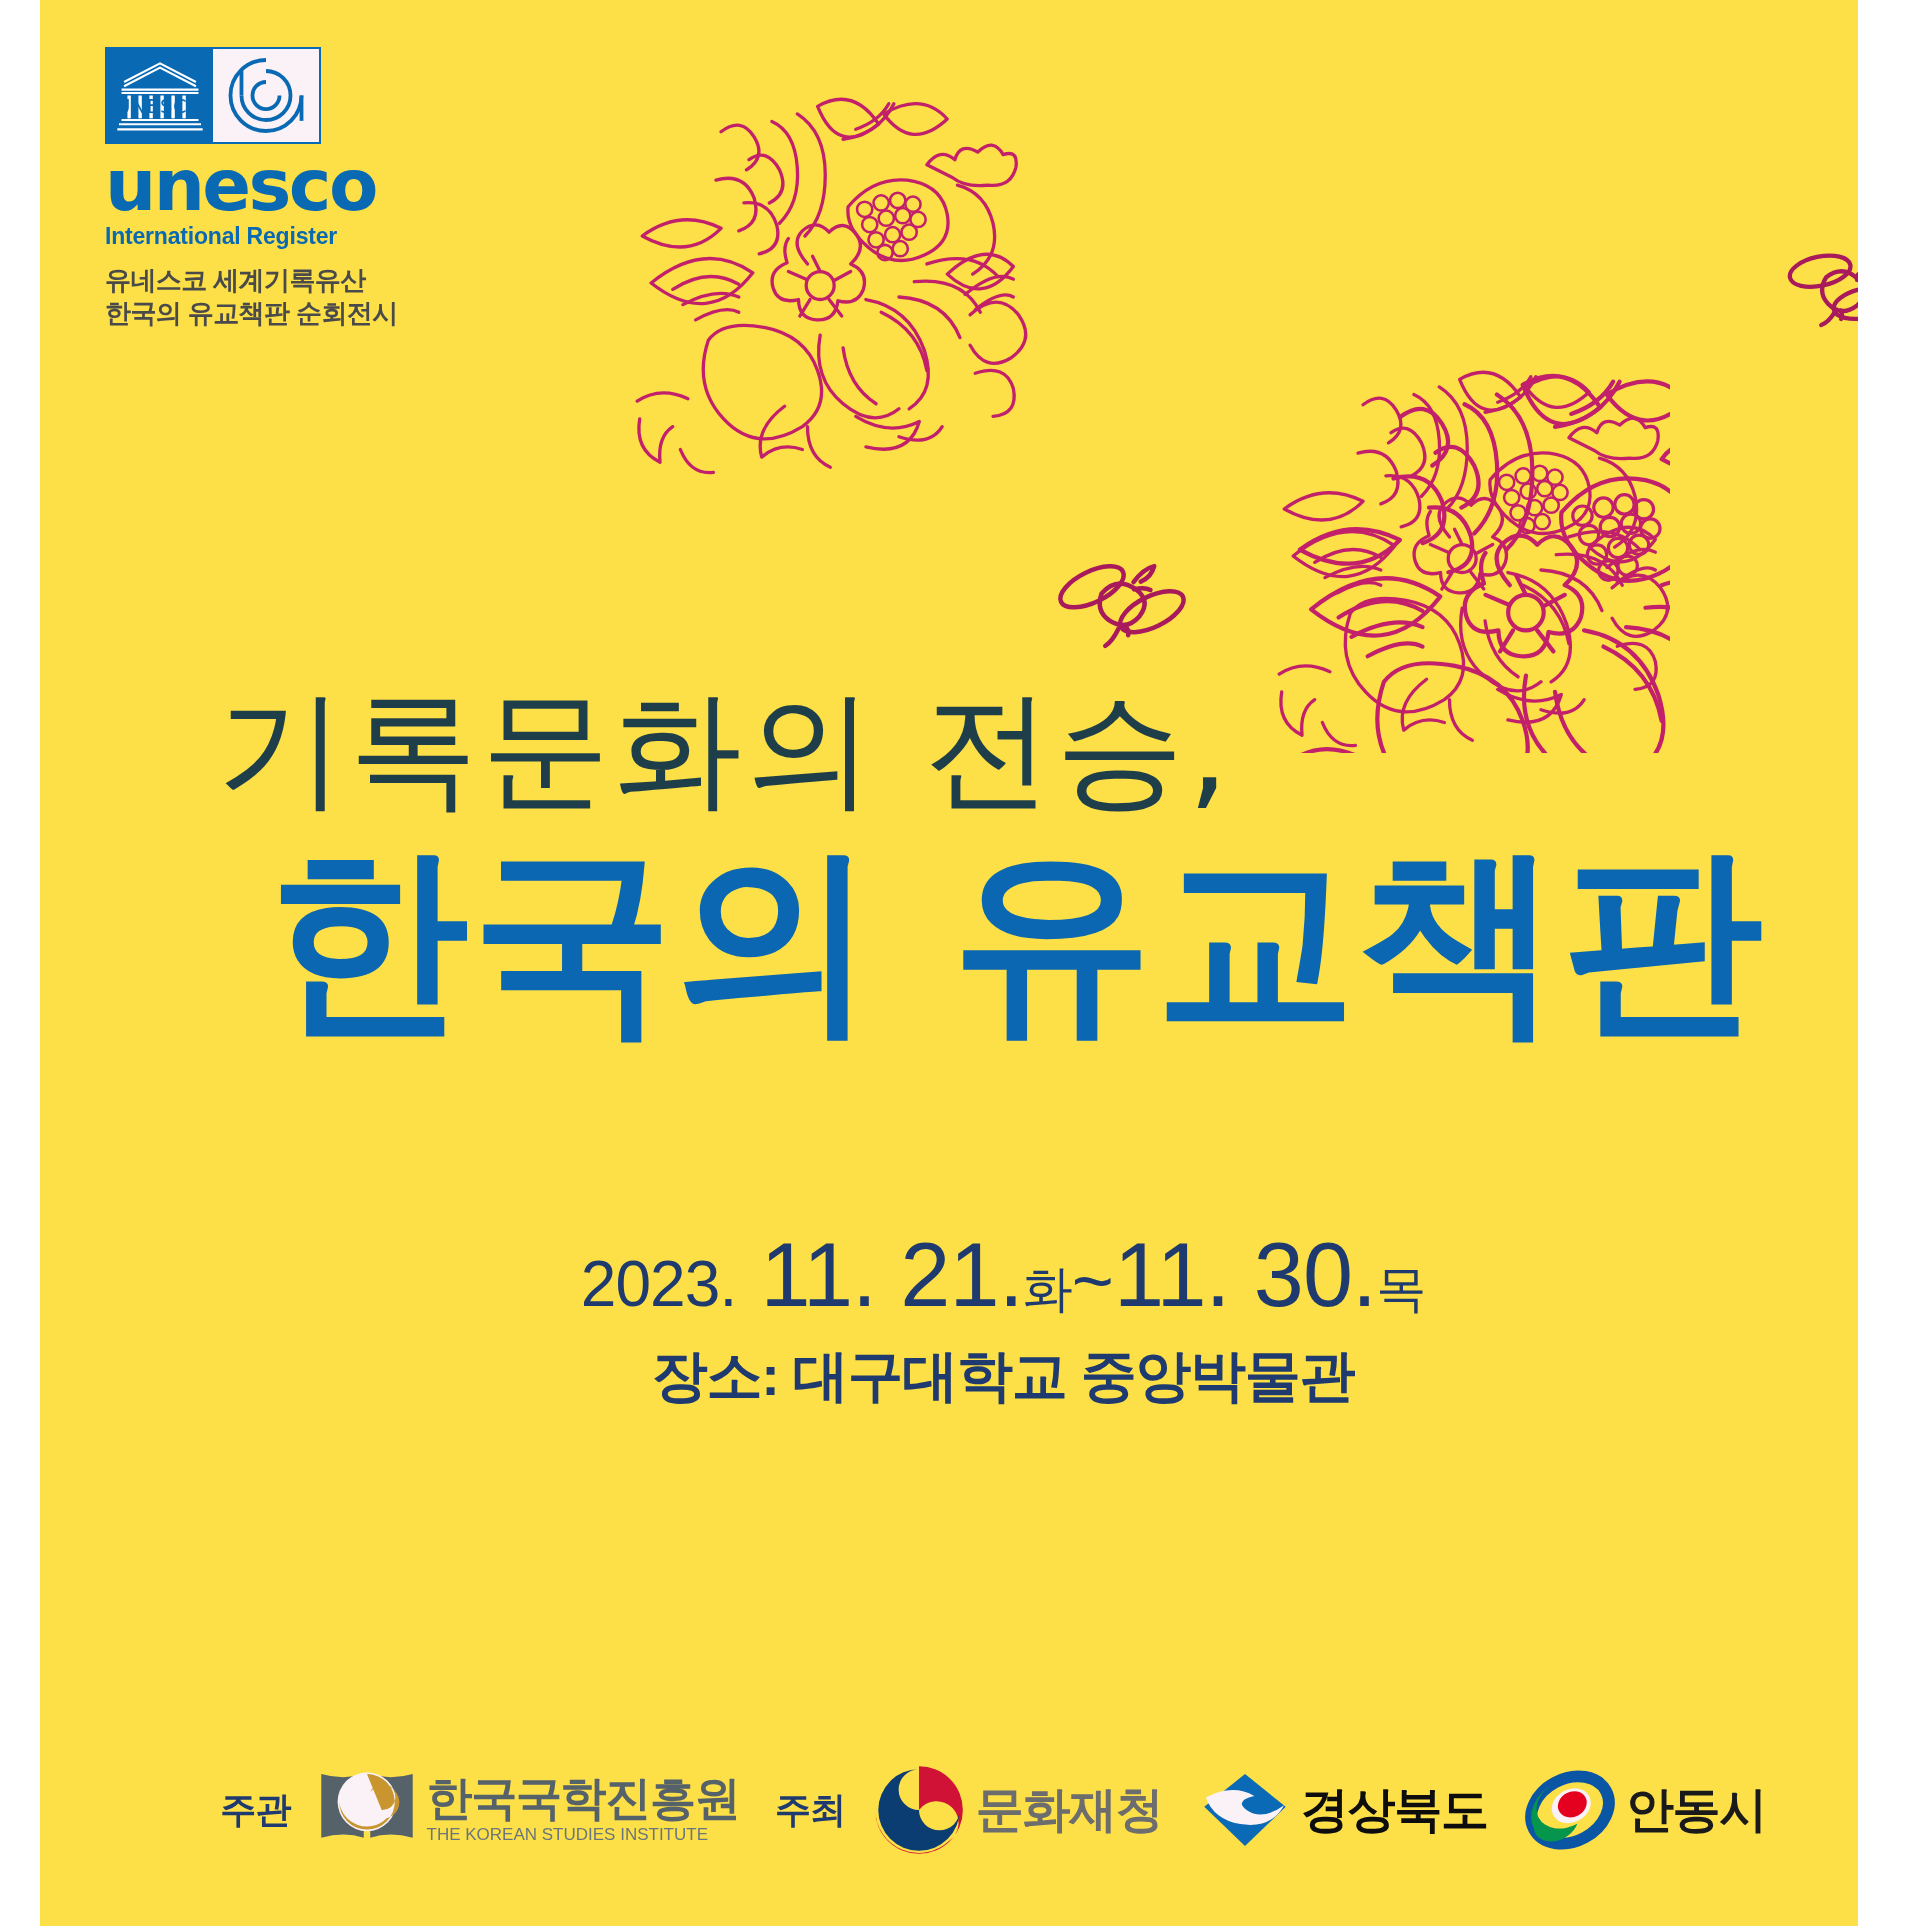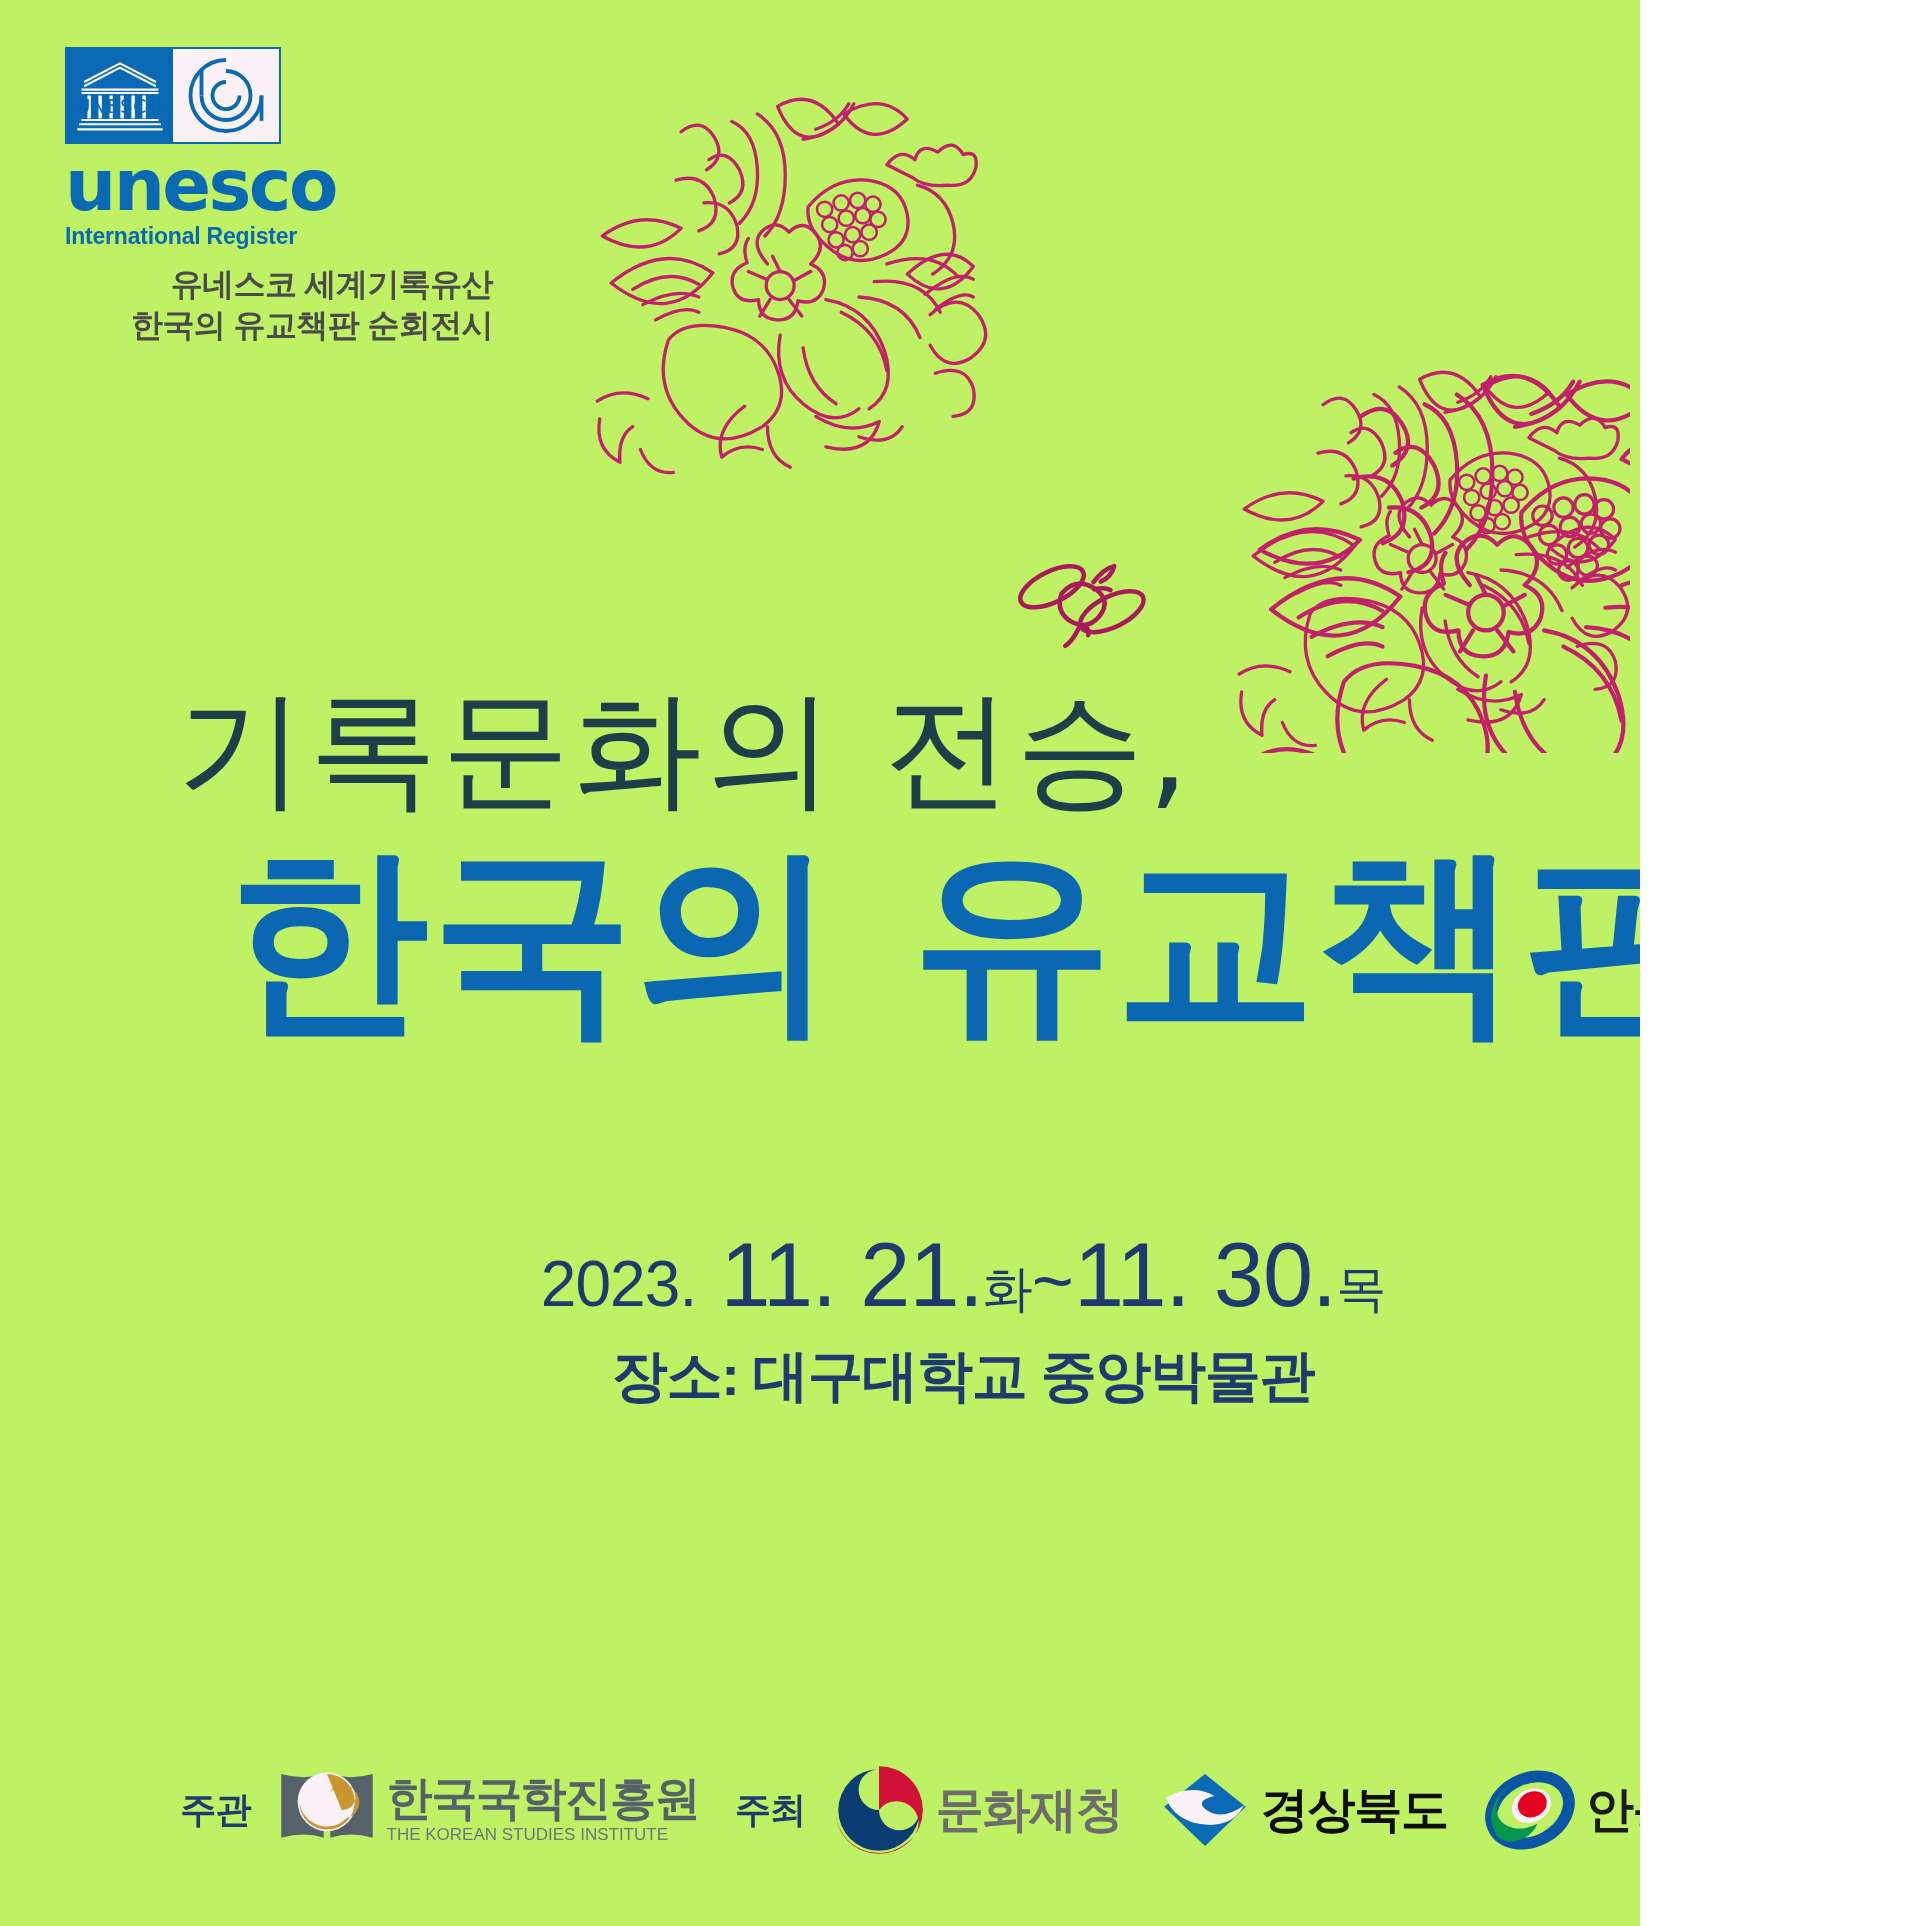--- a/index.html
+++ b/index.html
@@ -2,25 +2,26 @@
 <html style="font-size:6.8px"><head>
 <meta charset="utf-8">
 <style>
   html, body {
     margin: 0;
     padding: 0;
     background: #ffffff;
   }
   #poster {
     position: relative;
-    width: 1640px;
+    width: 1818px;
     height: 1926px;
-    background: #bef264;
+    background: #fde047;
     overflow: hidden;
     font-family: "Liberation Sans", sans-serif;
+    margin-left: 40px;
   }
 
   
   #unesco-block {
     position: absolute;
     left: 65px;
     top: 47px;
     width: 428px;
   }
   .unesco-emblem {
@@ -51,27 +52,26 @@
   }
   .unesco-register {
     margin-top: 6px;
     font-size: 23px;
     font-weight: 700;
     color: #0a69b3;
     letter-spacing: -0.2px;
   }
   .unesco-kor {
     margin-top: 13.7px;
-    font-size: 32px;
+    font-size: 26px;
     line-height: 1.30;
     font-weight: 700;
     color: #4a4a4a;
     letter-spacing: -0.6px;
     white-space: pre-line;
-    text-align: right;
   }
 
   
   .motif {
     position: absolute;
     pointer-events: none;
   }
   #motif-flower-1 { left: 552px; top: 86px;  width: 436px; height: 394px; }
   #motif-flower-2 { left: 1194px; top: 359px;  width: 436px; height: 394px; }
   #motif-bee-1    { left: 1733px; top: 240px;  width: 137px;  height: 103px; transform: rotate(8deg); }

